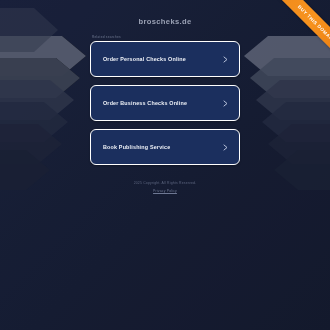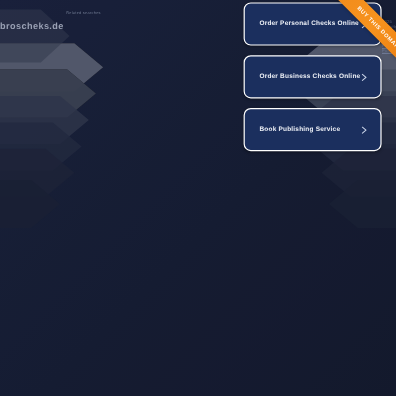--- a/index.html
+++ b/index.html
@@ -36,21 +36,21 @@
     color:#fff;
     font-weight:bold;
     white-space:nowrap;
     text-transform:uppercase;
   }
 
   
   #content {
     position:relative; z-index:4;
     width:330px; height:330px;
-    display:flex; flex-direction:row; align-items:flex-start;
+    display:flex; flex-direction:column; align-items:center;
   }
 
   #page-title {
     margin-top:17px;
     font-size:7.6px;
     letter-spacing:.35px;
     color:#9aa1b4;
     font-weight:bold;
   }
 

